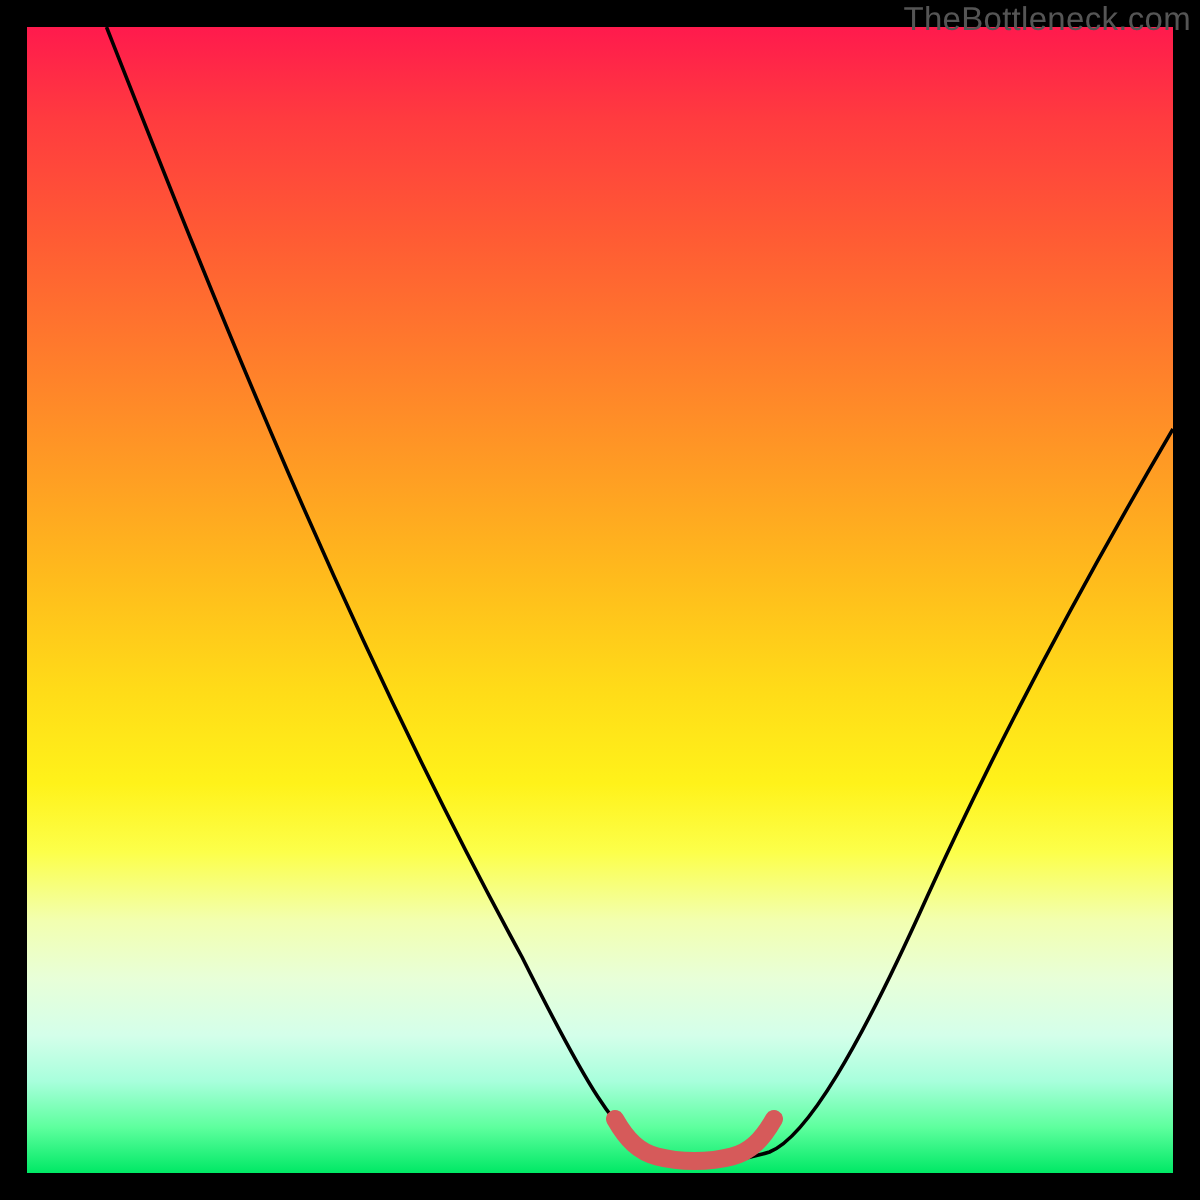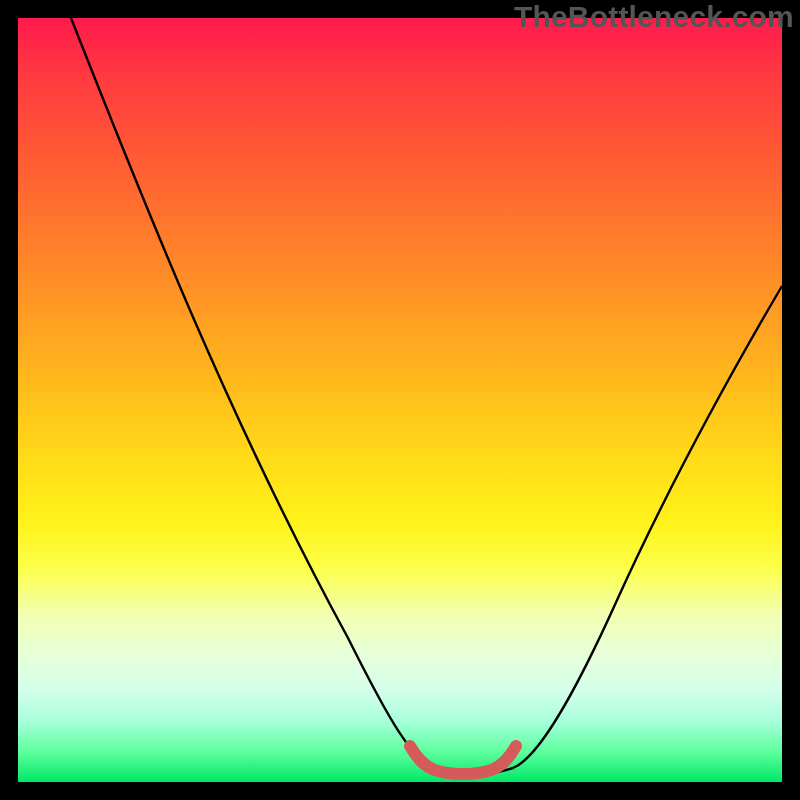--- a/index.html
+++ b/index.html
@@ -39,22 +39,22 @@
       #a8ffdc 92%,
       #5eff9e 96%,
       #00e865 100%
     );
   }
   .watermark {
     position: absolute;
     right: 6px;
     top: 0px;
     color: #555;
-    font-size: 30px;
-    font-weight: 700;
+    font-size: 22px;
+    font-weight: 400;
     letter-spacing: 0.2px;
   }
   svg.curve {
     position: absolute;
     left: 0;
     top: 0;
     width: 764px;
     height: 764px;
     pointer-events: none;
   }

